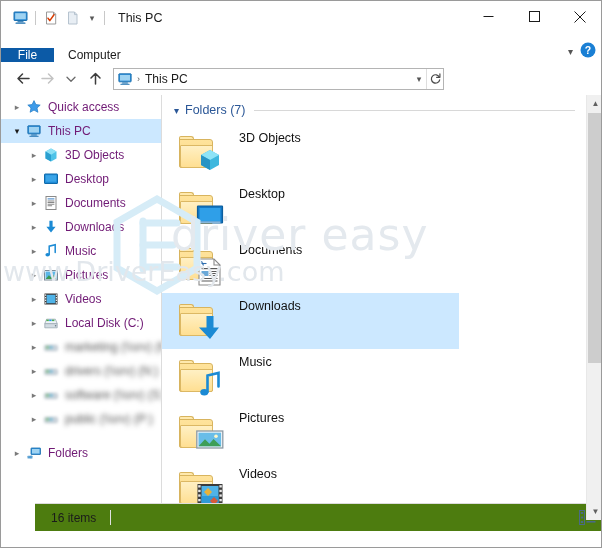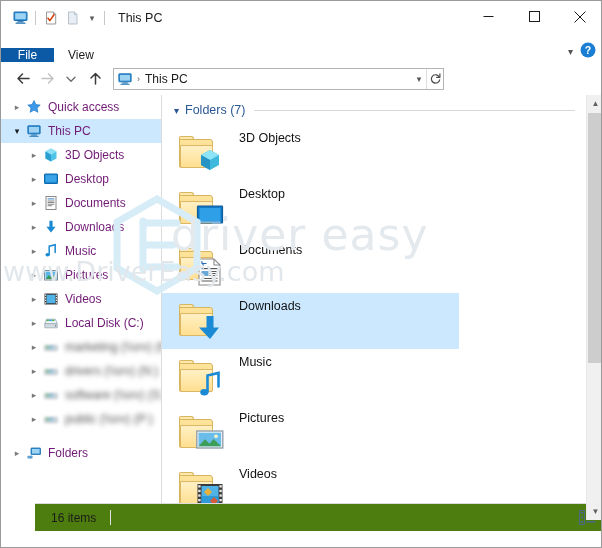--- a/index.html
+++ b/index.html
@@ -459,21 +459,21 @@
       <div class="winbtn">
         <svg width="12" height="12" viewBox="0 0 12 12">
             <path d="M0.5 0.5l11 11M11.5 0.5l-11 11" stroke="#1b1b1b" stroke-width="1" fill="none"></path>
           </svg>
       </div>
     </div>
   </div>
 
   <div id="ribbon">
     <div id="tab-file">File</div>
-    <div class="rtab">View</div>
+    <div class="rtab">Computer</div>
     <div id="ribbon-right">
       <div id="ribbon-collapse">▾</div>
       <div>
         <svg width="16" height="16" viewBox="0 0 16 16">
           <circle cx="8" cy="8" r="7.5" fill="#1a7fd4"></circle>
           <text x="8" y="11.7" font-size="10.5" font-family="Liberation Sans, sans-serif" font-weight="bold" fill="#ffffff" text-anchor="middle">?</text>
         </svg>
       </div>
     </div>
   </div>

